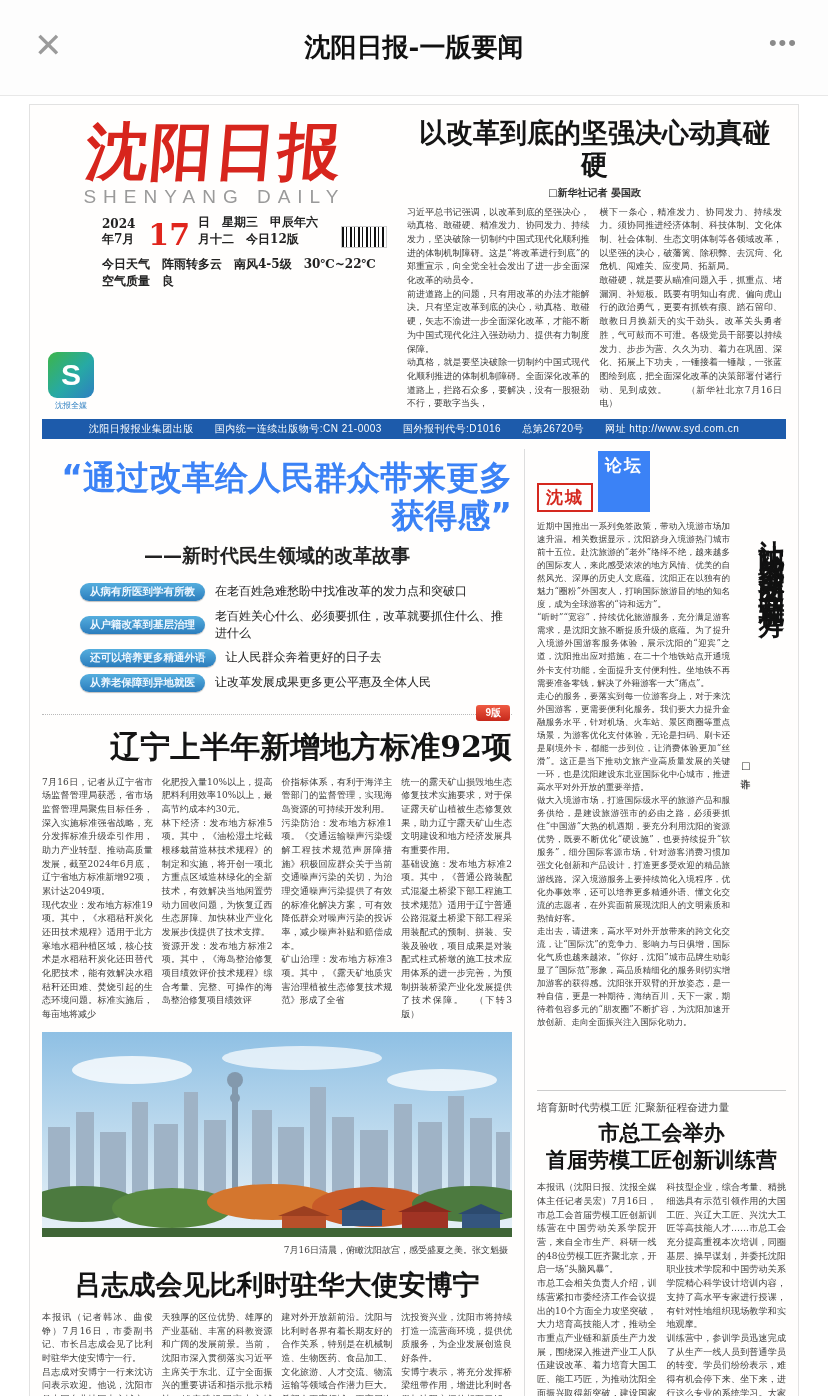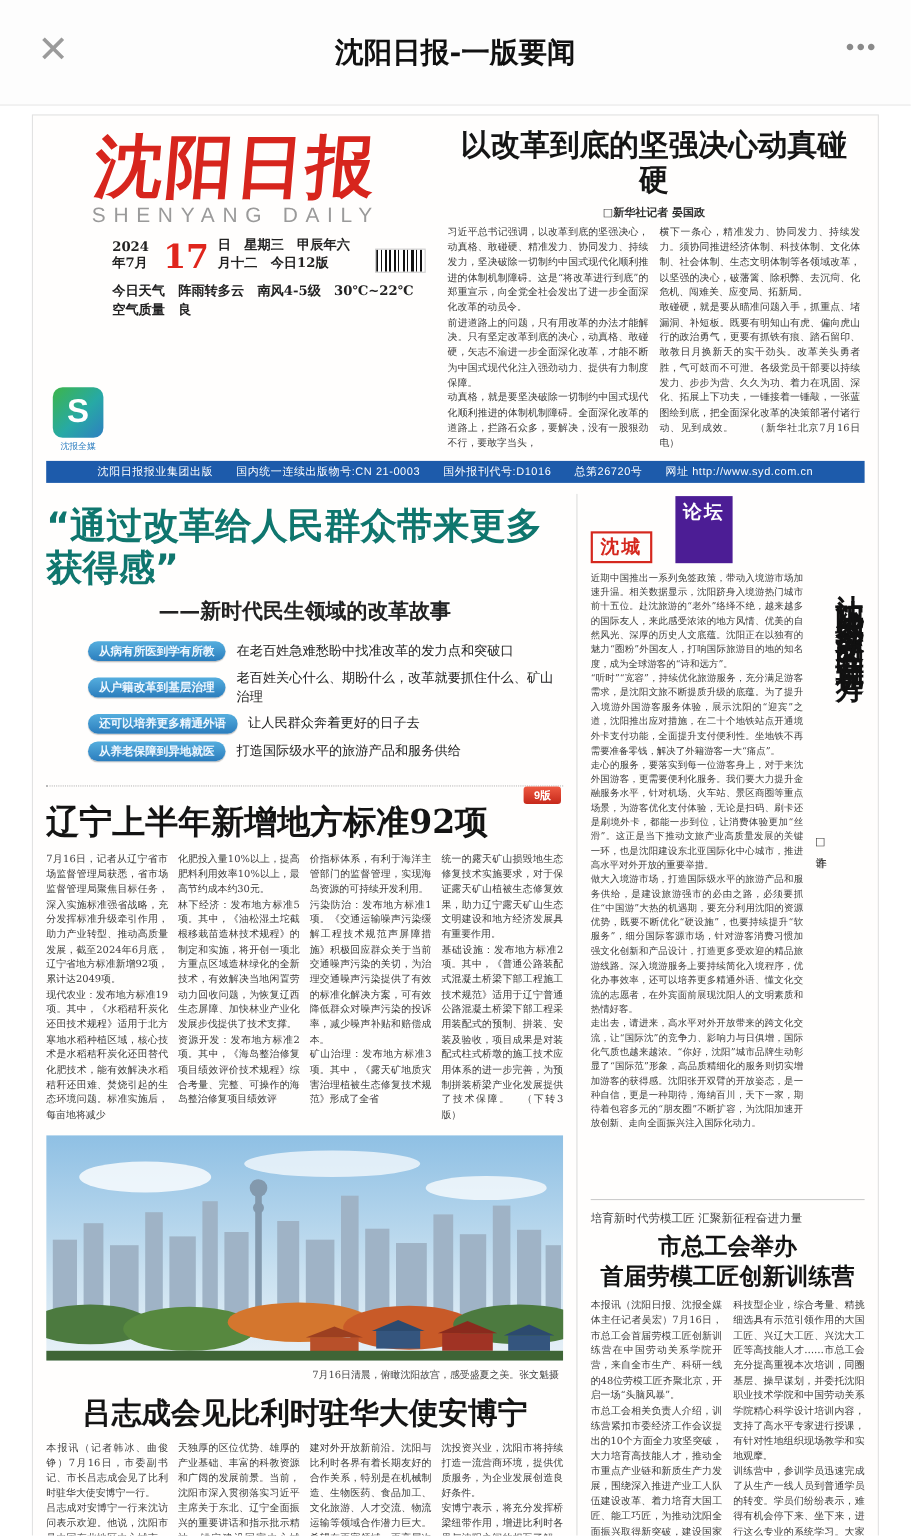--- a/index.html
+++ b/index.html
@@ -37,43 +37,43 @@
   .np-body { font-size:9px; line-height:1.52; color:#3c3c3c; text-align:justify; white-space:pre-line; }
 
   .pubbar { background:#1d5bab; color:#fff; font-size:10px; text-align:center; padding:3px 12px; margin-top:8px; font-family:"Liberation Sans", sans-serif; letter-spacing:0.5px; }
 
   
   .main { display:flex; gap:12px; margin-top:10px; }
   .col-left { width:470px; }
   .col-right { flex:1; border-left:1px solid #ddd; padding-left:12px; }
 
   
-  .lead-head { font-size:33px; font-weight:bold; text-align:left; color:#0f766e; letter-spacing:0; line-height:1.15; font-family:"DejaVu Sans", sans-serif; }
+  .lead-head { font-size:33px; font-weight:bold; text-align:right; color:#3b82f6; letter-spacing:0; line-height:1.15; font-family:"DejaVu Sans", sans-serif; }
   .lead-sub { font-size:19px; font-weight:bold; text-align:center; color:#222; margin-top:8px; font-family:"DejaVu Sans", sans-serif; }
   .lead-points { margin:14px 0 0 38px; }
   .lead-point { display:flex; align-items:center; gap:10px; margin-bottom:7px; }
   .pill { background:linear-gradient(180deg,#55aede,#2b7dbd); color:#eef7ff; font-size:10.5px; font-weight:bold; padding:2px 10px; border-radius:10px; white-space:nowrap; box-shadow:0 1px 1px rgba(0,0,0,.25); }
   .lead-point-text { font-size:12px; font-weight:normal; color:#222; }
   .lead-foot { border-bottom:1px dotted #b9b9b9; position:relative; height:16px; margin-top:4px; }
   .pbadge { display:inline-block; background:linear-gradient(180deg,#ef5a42,#c6281a); color:#fff; font-size:10px; font-weight:bold; padding:1px 9px; border-radius:3px; font-family:"Liberation Sans", sans-serif; }
-  .lead-foot .pbadge { position:absolute; right:2px; top:16px; }
-
-  .sec-title { font-size:30px; font-weight:bold; text-align:left; color:#141414; margin:12px 0 8px; }
+  .lead-foot .pbadge { position:absolute; right:2px; top:6px; }
+
+  .sec-title { font-size:30px; font-weight:bold; text-align:right; color:#141414; margin:12px 0 8px; }
   .cols4 { display:flex; gap:9px; }
   .cols4 > div { flex:1; }
 
   .photo-wrap { margin-top:10px; }
   .photo-caption { font-size:9px; color:#444; text-align:right; margin:3px 4px 0 0; }
 
   .meet-title { font-size:27px; font-weight:bold; text-align:center; color:#141414; margin:10px 0 8px; }
 
   
   .forum-brand { display:flex; gap:5px; margin:2px 0 8px; }
   .fb1 { border:2px solid #d5281e; color:#d5281e; font-size:17px; font-weight:bold; padding:1px 7px; letter-spacing:2px;margin-top:32px; }
-  .fb2 { background:#4c1d95; color:#fff; font-size:17px; font-weight:bold; padding:3px 7px; letter-spacing:2px;margin-left:16px; }
+  .fb2 { background:#3b82f6; color:#fff; font-size:17px; font-weight:bold; padding:3px 7px; letter-spacing:2px; }
   .forum-flex { display:flex; gap:8px; }
   .forum-text { flex:1; }
   .forum-right { display:flex; flex-direction:row; gap:4px; }
   .vtitle { writing-mode:vertical-rl; font-size:26px; font-weight:bold; color:#111; letter-spacing:5px; line-height:1.15; height:560px; }
   .vbyline { writing-mode:vertical-rl; font-size:10px; color:#333; margin-top:240px; }
 
   .rdivider { border-top:1px solid #ccc; margin:10px 0; }
 
   .kicker { font-size:10.5px; color:#444; text-align:left; margin-bottom:4px; }
   .union-title { font-size:21px; font-weight:bold; text-align:center; color:#131313; line-height:1.3; margin-bottom:8px; }
@@ -128,29 +128,29 @@
       <div style="padding-top:10px;">
         <div class="lead-head">“通过改革给人民群众带来更多获得感”</div>
         <div class="lead-sub">——新时代民生领域的改革故事</div>
         <div class="lead-points">
           <div class="lead-point">
             <span class="pill">从病有所医到学有所教</span>
             <span class="lead-point-text">在老百姓急难愁盼中找准改革的发力点和突破口</span>
           </div>
           <div class="lead-point">
             <span class="pill">从户籍改革到基层治理</span>
-            <span class="lead-point-text">老百姓关心什么、期盼什么，改革就要抓住什么、矿山治理</span>
+            <span class="lead-point-text">老百姓关心什么、必须要抓住，改革就要抓住什么、推进什么</span>
           </div>
           <div class="lead-point">
             <span class="pill">还可以培养更多精通外语</span>
             <span class="lead-point-text">让人民群众奔着更好的日子去</span>
           </div>
           <div class="lead-point">
             <span class="pill">从养老保障到异地就医</span>
-            <span class="lead-point-text">打造国际级水平的旅游产品和服务供给</span>
+            <span class="lead-point-text">让改革发展成果更多更公平惠及全体人民</span>
           </div>
         </div>
         <div class="lead-foot">
           <span class="pbadge">9版</span>
         </div>
       </div>
 
       <div>
         <div class="sec-title">辽宁上半年新增地方标准92项</div>
         <div class="cols4">

